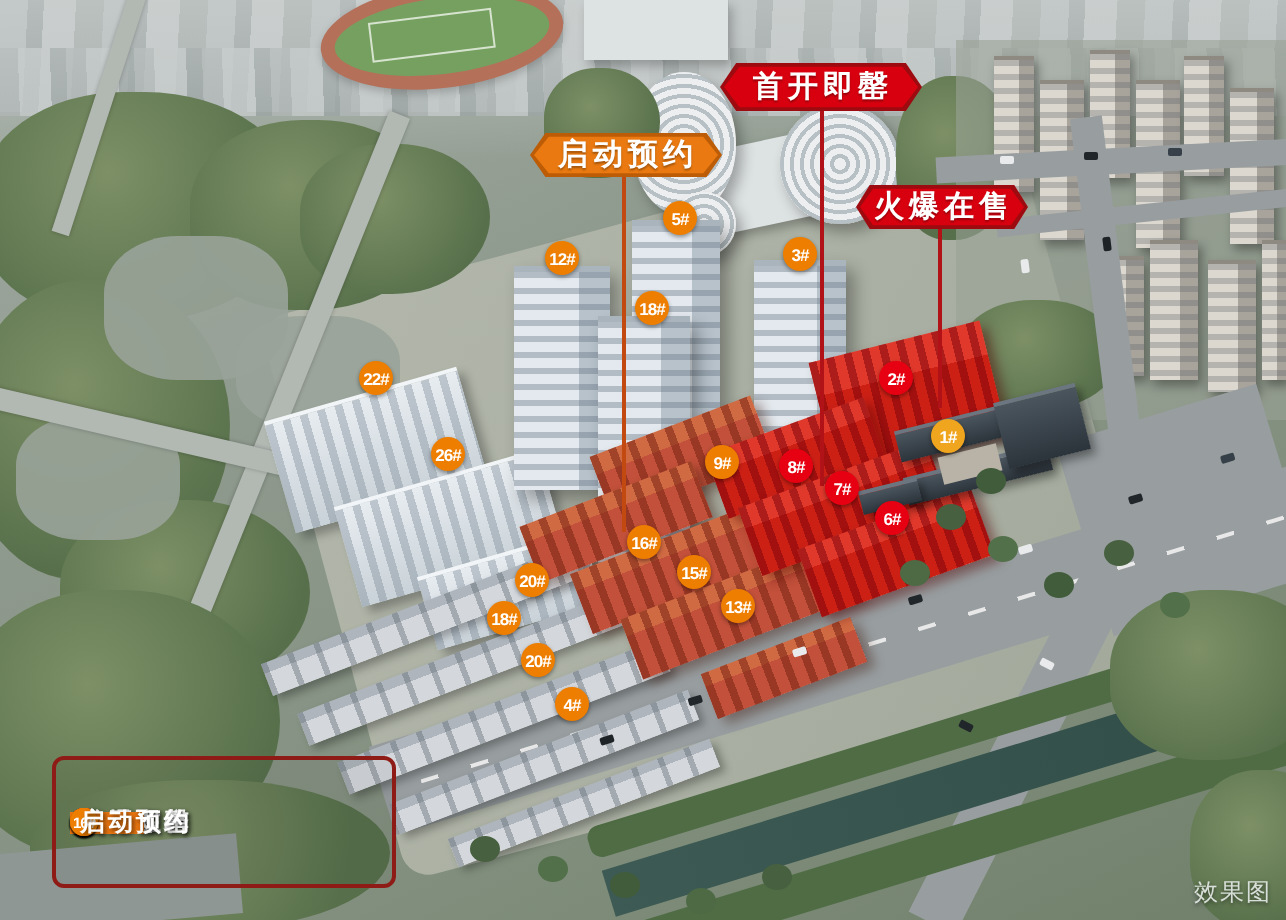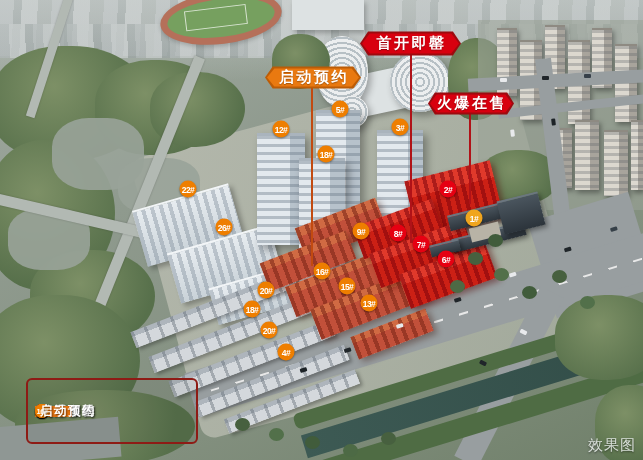--- a/index.html
+++ b/index.html
@@ -69,21 +69,21 @@
   #legend{left:26px;top:378px;width:172px;height:66px;z-index:10;border:2px solid #8e1b15;
     border-radius:6px;background:rgba(20,20,20,.06);display:flex;flex-direction:column;
     justify-content:space-around;padding:4px 7px;}
   .lrow{position:relative;display:flex;align-items:center;height:15px;}
   .swatch{position:relative;width:37px;height:11px;margin-right:8px;flex:none;}
   .lbadge{position:relative;width:14px;height:14px;border-radius:50%;margin-right:4px;flex:none;
     display:flex;align-items:center;justify-content:center;color:#fff;font-weight:bold;
     font-size:7.5px;letter-spacing:-.5px;box-shadow:0 1px 1px rgba(0,0,0,.35);}
   .llabel{position:relative;margin-left:5px;color:#fff;font-weight:bold;font-size:12.5px;
     letter-spacing:1.5px;text-shadow:1px 1px 2px rgba(0,0,0,.6);white-space:nowrap;}
-  #watermark{right:7px;bottom:5px;z-index:10;color:rgba(240,244,242,.85);font-size:15px;
+  #watermark{right:7px;bottom:5px;z-index:10;color:rgba(240,244,242,.85);font-size:12px;
     letter-spacing:1px;text-shadow:0 1px 2px rgba(0,0,0,.5);}
 </style>
 </head>
 <body>
 
 <div id="stage">
 
   <div>
     <div class="city-top"></div>
     <div class="city-top2"></div>

